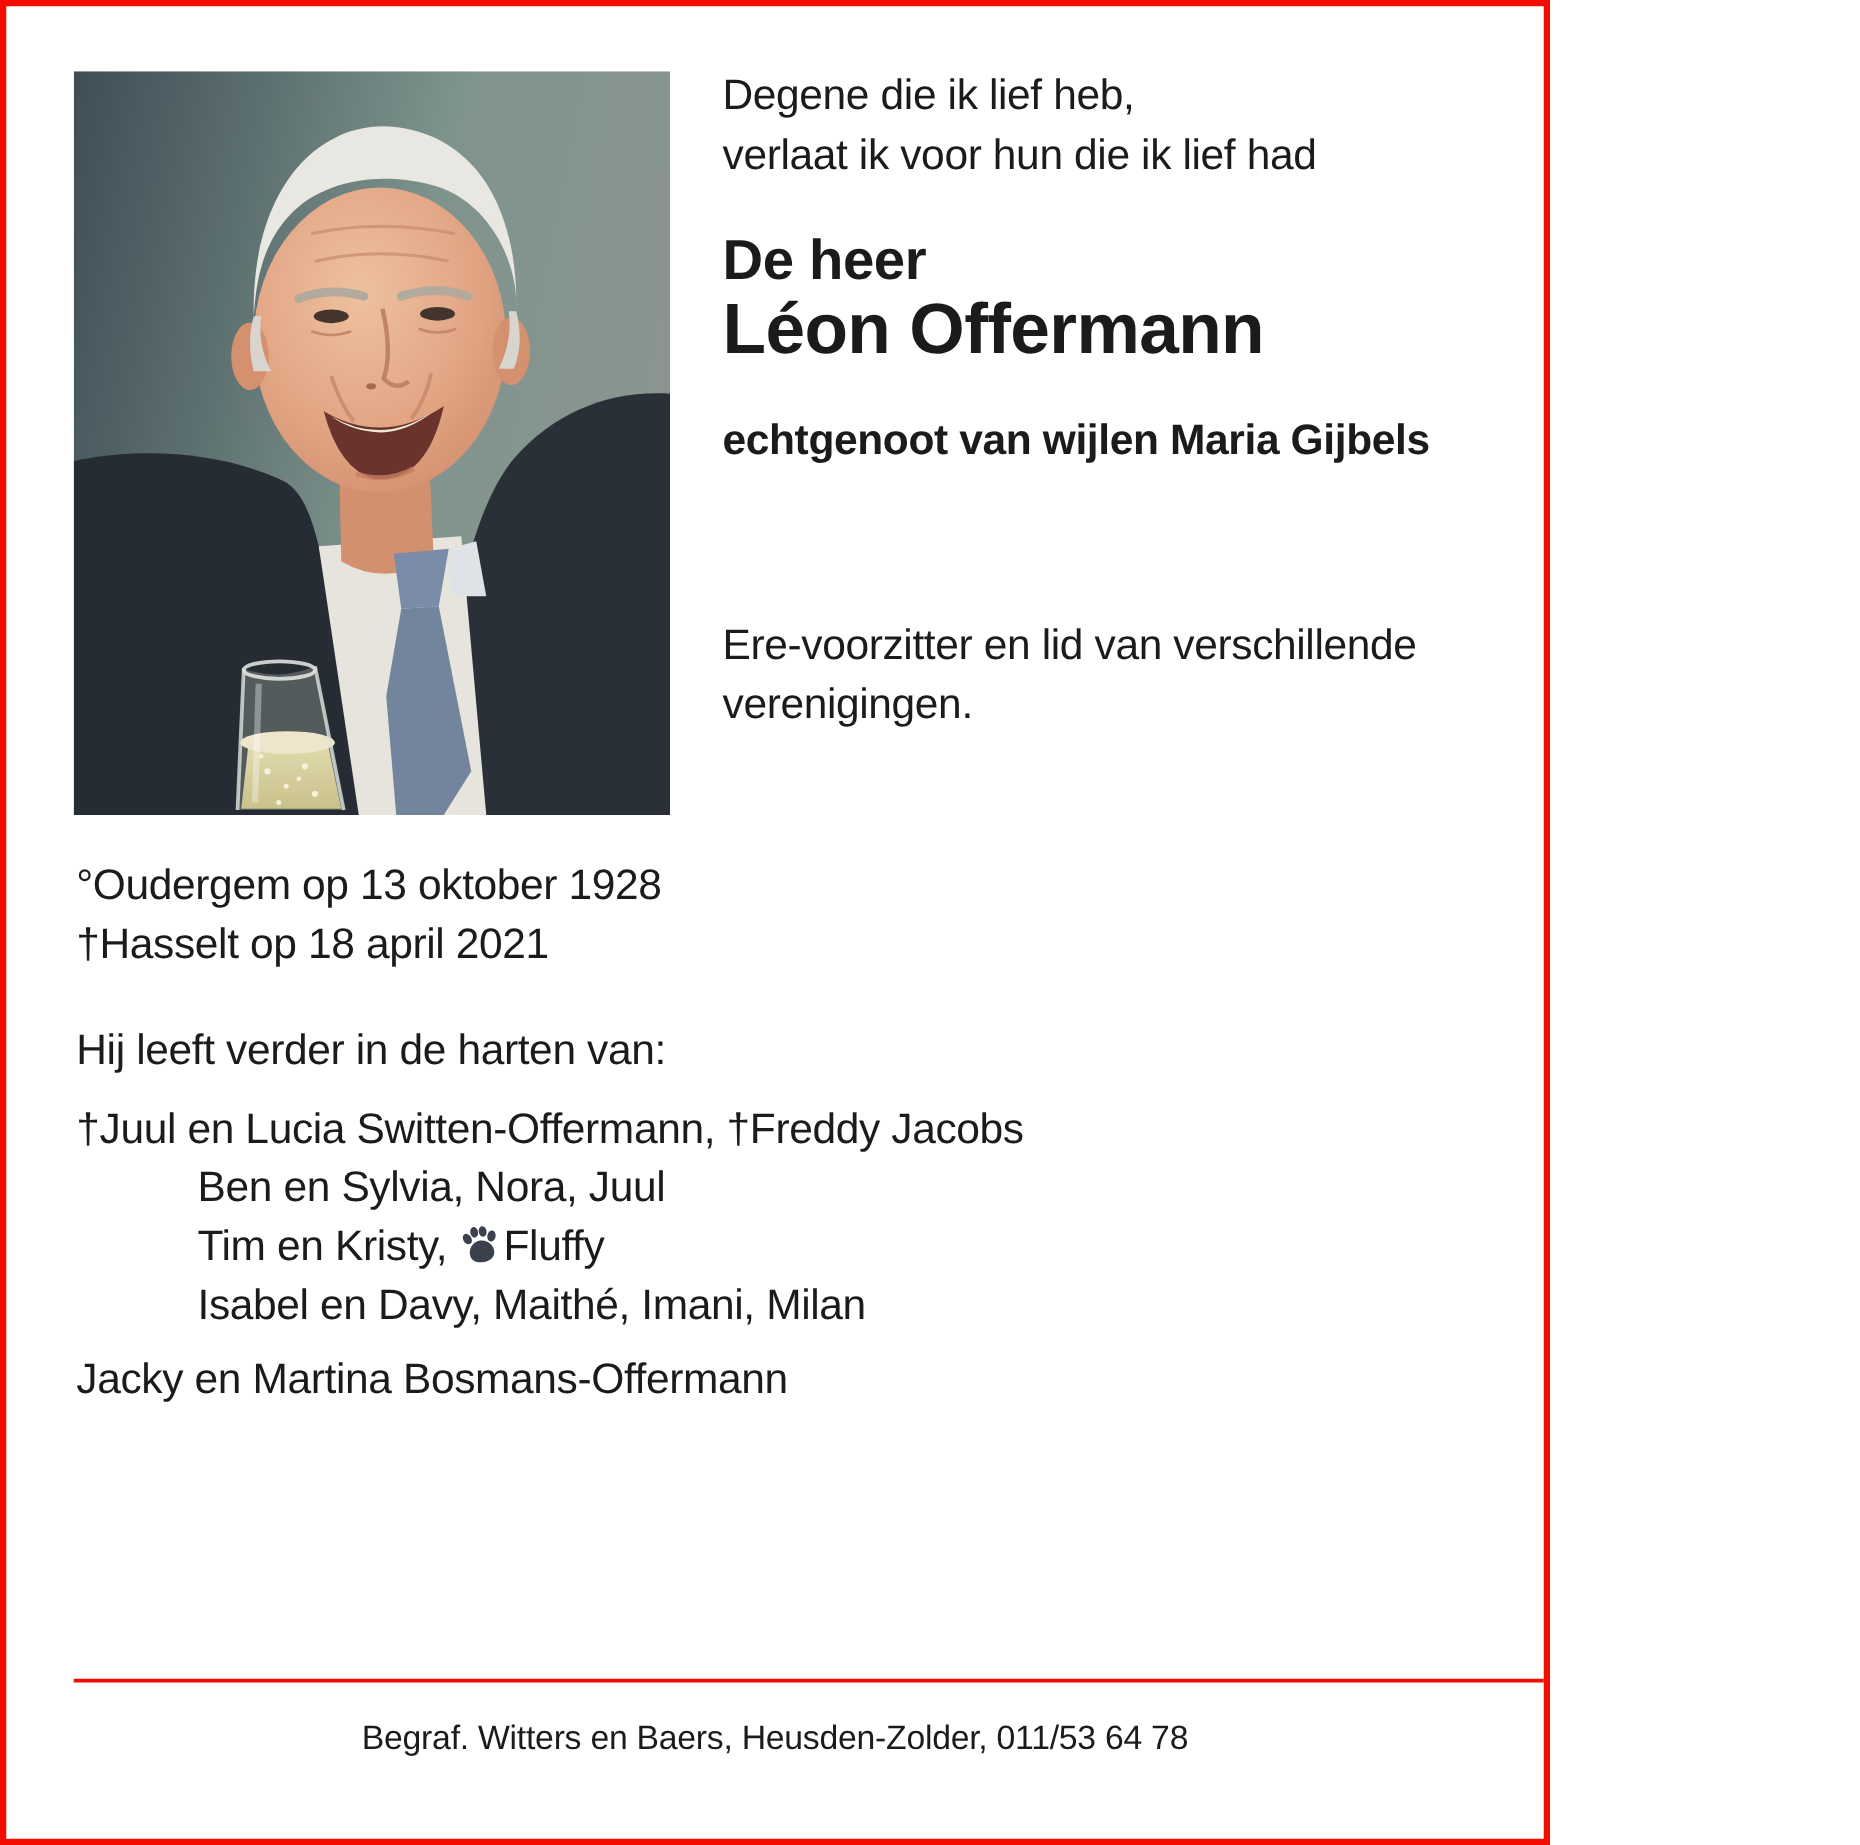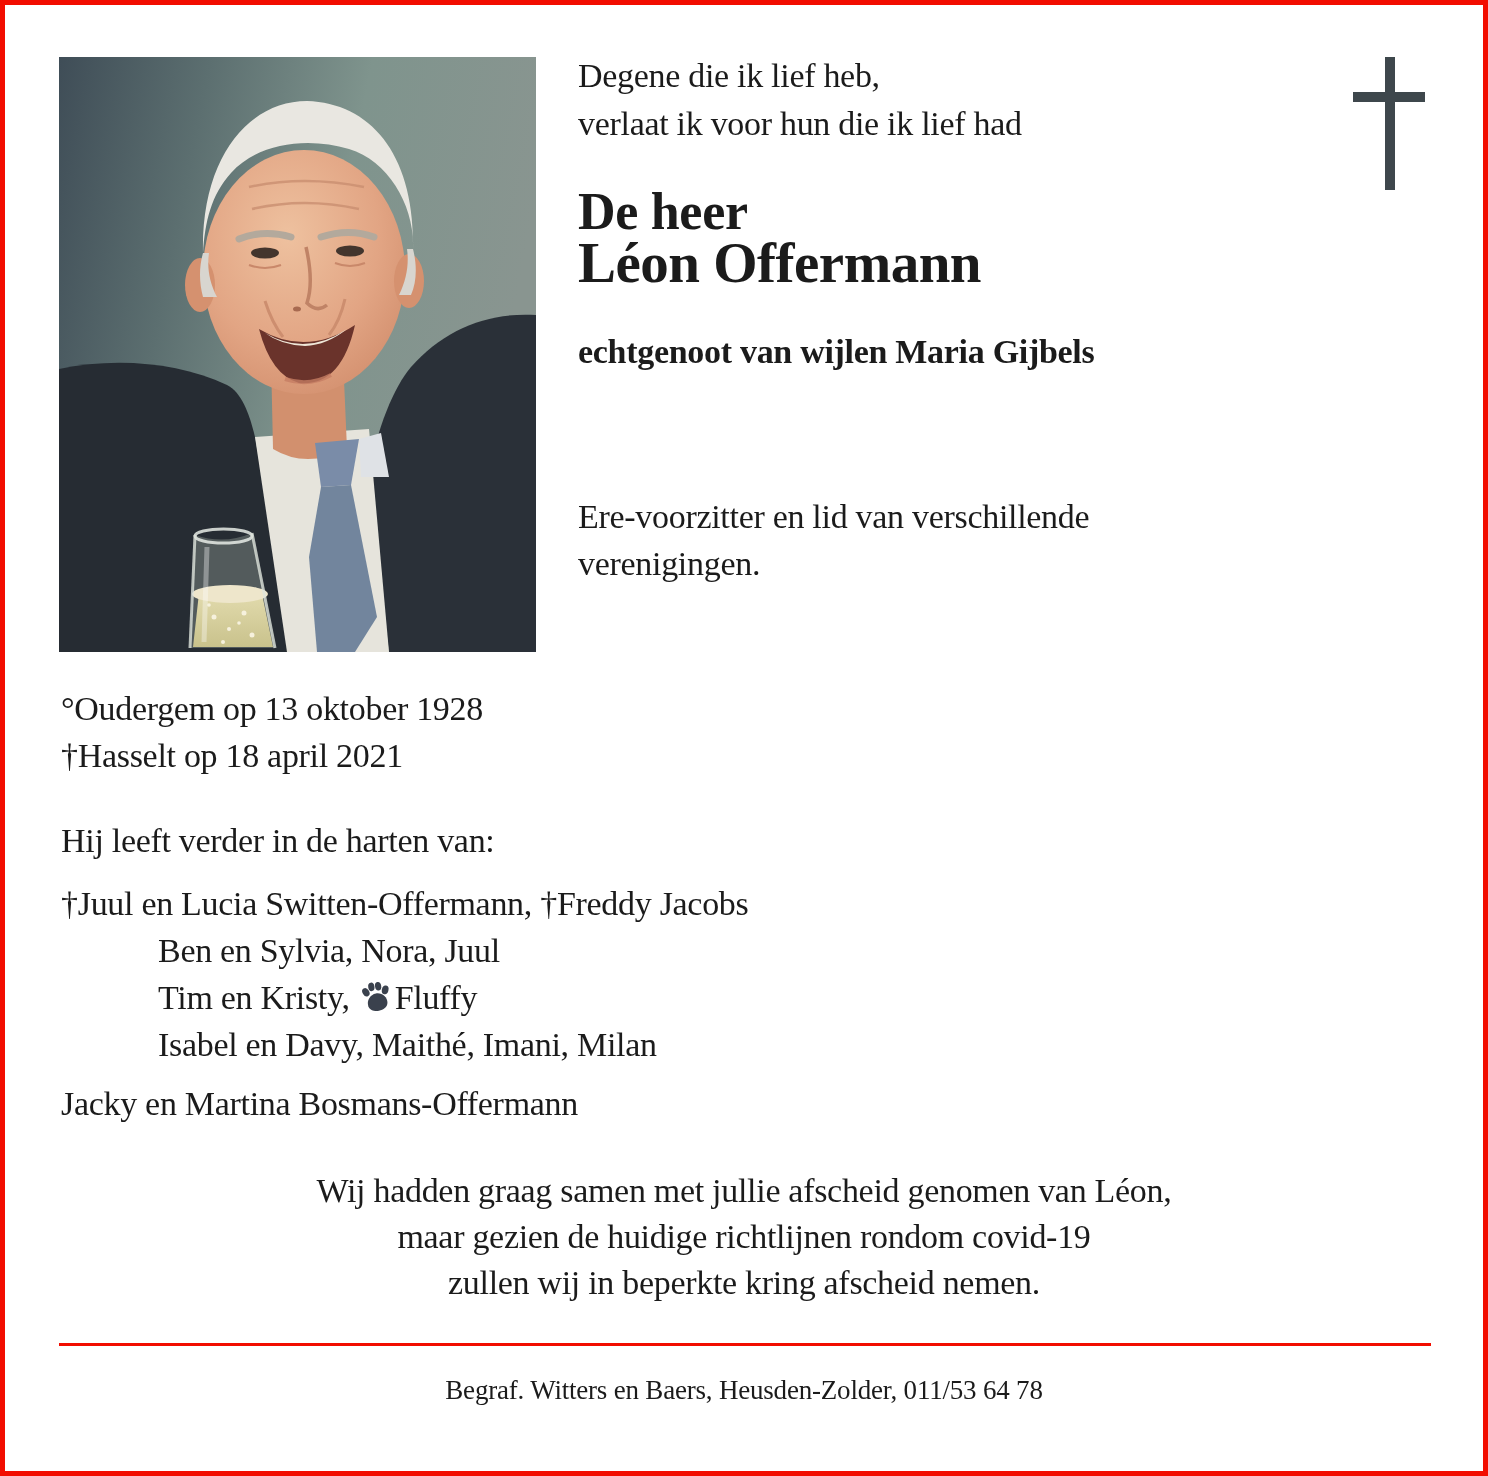--- a/index.html
+++ b/index.html
@@ -1,30 +1,30 @@
 <!DOCTYPE html>
 <html><head>
 <meta charset="utf-8">
 <style>
   html, body { margin: 0; padding: 0; background: #ffffff; }
   .page {
     position: relative;
-    width: 1488px;
+    width: 1240px;
     height: 1476px;
     box-sizing: border-box;
     background: #ffffff;
     border: 5px solid #f20d00;
-    font-family: Liberation Serif, serif;
+    font-family: Liberation Sans, sans-serif;
     color: #1b1b1b;
     overflow: hidden;
   }
   .abs { position: absolute; white-space: nowrap; }
   .body-text { font-size: 34px; line-height: 47px; letter-spacing: -0.3px; }
   .quote { font-size: 34px; line-height: 48px; letter-spacing: -0.3px; }
-  .salutation { font-size: 52px; font-weight: bold; letter-spacing: -0.3px; text-align: right; }
+  .salutation { font-size: 45px; font-weight: bold; letter-spacing: -0.3px; text-align: right; }
   .deceased-name { font-size: 57px; font-weight: bold; letter-spacing: -0.5px; }
   .bold-line { font-size: 34px; font-weight: bold; letter-spacing: -0.3px; }
   .farewell { left: 0; top: 1163px; width: 100%; text-align: center;
               font-size: 34px; line-height: 46px; letter-spacing: -0.3px; }
   .footer { left: 0; top: 1367px; width: 100%; text-align: center;
             font-size: 27px; line-height: 37px; letter-spacing: -0.2px; }
   .indent { margin-left: 97px; }
   .divider { left: 54px; top: 1338px; width: 1372px; height: 3px; background: #f20d00; }
   .photo-frame { left: 54px; top: 52px; width: 477px; height: 595px; }
   .cross-wrap { left: 1348px; top: 52px; width: 73px; height: 135px; }
@@ -152,25 +152,20 @@
               <ellipse cx="14.5" cy="6.5" rx="3.2" ry="4.4"></ellipse>
               <ellipse cx="21.5" cy="7" rx="3.2" ry="4.4"></ellipse>
               <ellipse cx="28" cy="12" rx="3.4" ry="4.6" transform="rotate(22 28 12)"></ellipse>
               <path d="M18,14 C24,14 29,19.5 28,25.5 C27.2,30 22.5,32 18,32 C13.5,32 8.8,30 8,25.5 C7,19.5 12,14 18,14 Z"></path>
             </g>
           </svg></span><span>Fluffy</span></div>
     <div class="indent">Isabel en Davy, Maithé, Imani, Milan</div>
   </div>
   <div class="abs body-text" style="left:56px; top:1075px;">Jacky en Martina Bosmans-Offermann</div>
 
-  <div class="abs farewell">
-    <div>Wij hadden graag samen met jullie afscheid genomen van Léon,</div>
-    <div>maar gezien de huidige richtlijnen rondom covid-19</div>
-    <div>zullen wij in beperkte kring afscheid nemen.</div>
-  </div>
 
   <div class="abs divider"></div>
 
   <div class="abs footer">
     <div>Begraf. Witters en Baers, Heusden-Zolder, 011/53 64 78</div>
   </div>
 
 </div>
 
 </body></html>

